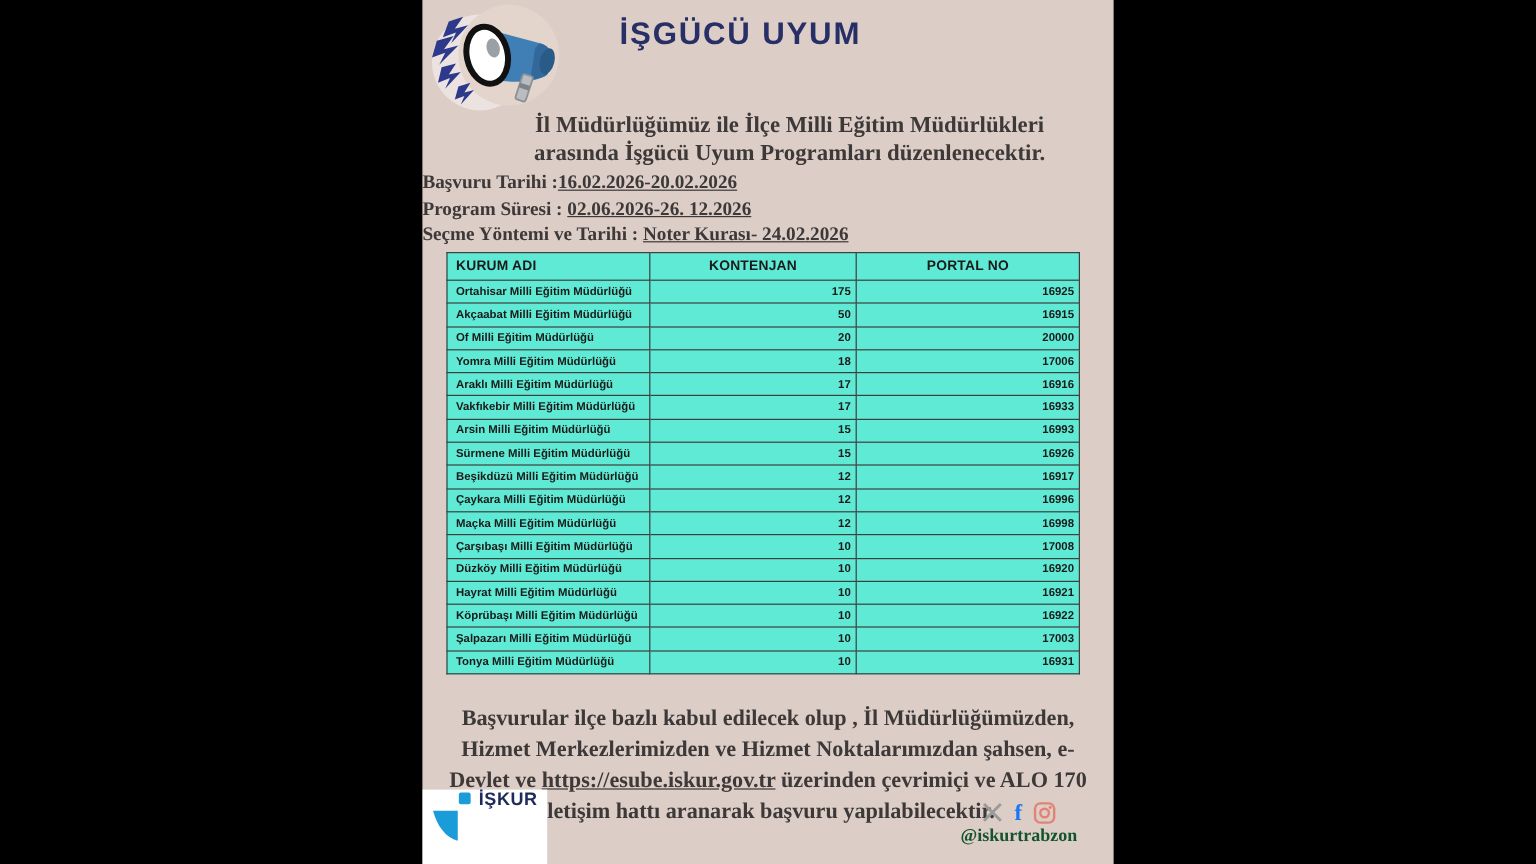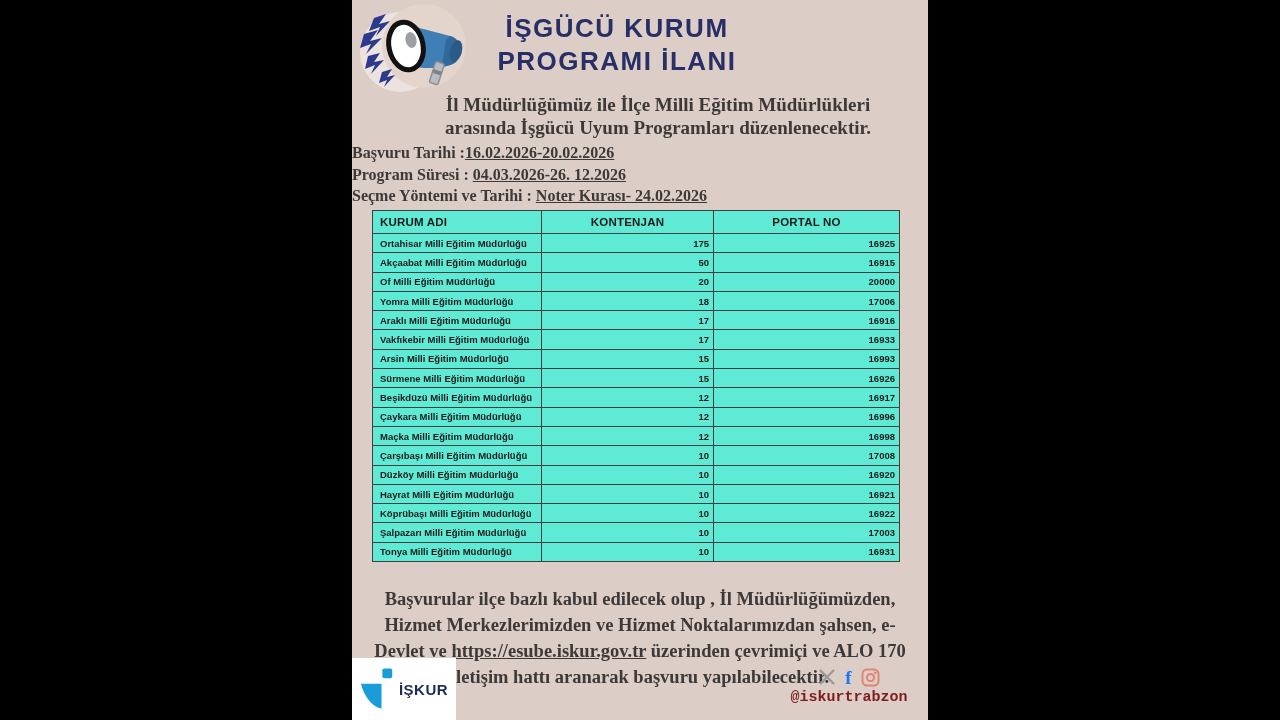--- a/index.html
+++ b/index.html
@@ -58,35 +58,35 @@
   
   .footer-para {
     position: absolute; left: 10px; top: 586px; width: 556px;
     text-align: center; font-size: 18.5px; line-height: 26px;
   }
   .footer-para .url { text-decoration: underline; }
 
   
   .logo-box {
     position: absolute; left: 0; top: 658px; width: 104px; height: 62px;
-    background: #ffffff; display: flex; align-items: center; justify-content: center; gap: 5px;
+    background: #ffffff; display: flex; align-items: flex-start; justify-content: center; gap: 5px;
   }
   .logo-text {
     color: #1e2a5a; font-weight: bold; font-size: 15px; letter-spacing: 0.5px;
     font-family: "Liberation Sans", sans-serif;
   }
 
   
   .social {
     position: absolute; right: 4px; top: 666px; width: 150px; text-align: center;
   }
   .social-icons { display: flex; justify-content: center; align-items: center; gap: 9px; height: 22px; }
   .social-handle {
-    margin-top: 1px; font-size: 15px; color: #7f1d1d;
-    font-family: Liberation Mono, monospace; font-weight: bold;
+    margin-top: 1px; font-size: 15px; color: #14532d;
+    font-family: Liberation Serif, serif; font-weight: bold;
   }
   .fb-f {
     color: #1877f2; font-weight: bold; font-size: 19px; line-height: 19px;
     font-family: "Liberation Serif", serif;
   }
 </style>
 </head>
 <body>
 
 <div class="stage">
@@ -114,32 +114,31 @@
             <rect x="80" y="62" width="9" height="22" rx="2" fill="#b9bcc0" stroke="#8d9094" stroke-width="1.5"></rect>
             <rect x="80" y="70" width="9" height="4" fill="#7f8387"></rect>
           </g>
           <ellipse cx="54" cy="46" rx="17" ry="24" fill="#ffffff" stroke="#111111" stroke-width="5" transform="rotate(-12 54 46)"></ellipse>
           <ellipse cx="59" cy="40" rx="5.5" ry="8" fill="#9aa0a6" transform="rotate(-12 59 40)"></ellipse>
         </g>
       </svg>
     </div>
 
     <div class="title-block">
-      <div>İŞGÜCÜ KURUM</div>
-      <div>PROGRAMI İLANI</div>
+      <div>İŞGÜCÜ UYUM</div>
     </div>
 
     <div class="intro serif">
       <div>İl Müdürlüğümüz ile İlçe Milli Eğitim Müdürlükleri</div>
       <div>arasında İşgücü Uyum Programları düzenlenecektir.</div>
     </div>
 
     <div class="info-lines serif">
       <div class="info-line"><span class="label">Başvuru Tarihi  :</span><span class="value">16.02.2026-20.02.2026</span></div>
-      <div class="info-line"><span class="label">Program Süresi : </span><span class="value">04.03.2026-26. 12.2026</span></div>
+      <div class="info-line"><span class="label">Program Süresi : </span><span class="value">02.06.2026-26. 12.2026</span></div>
       <div class="info-line"><span class="label">Seçme Yöntemi ve Tarihi   : </span><span class="value">Noter Kurası- 24.02.2026</span></div>
     </div>
 
     <table class="kurum">
       <colgroup>
           <col class="col-kurum">
           <col class="col-kont">
           <col class="col-portal">
         </colgroup>
       <thead>

